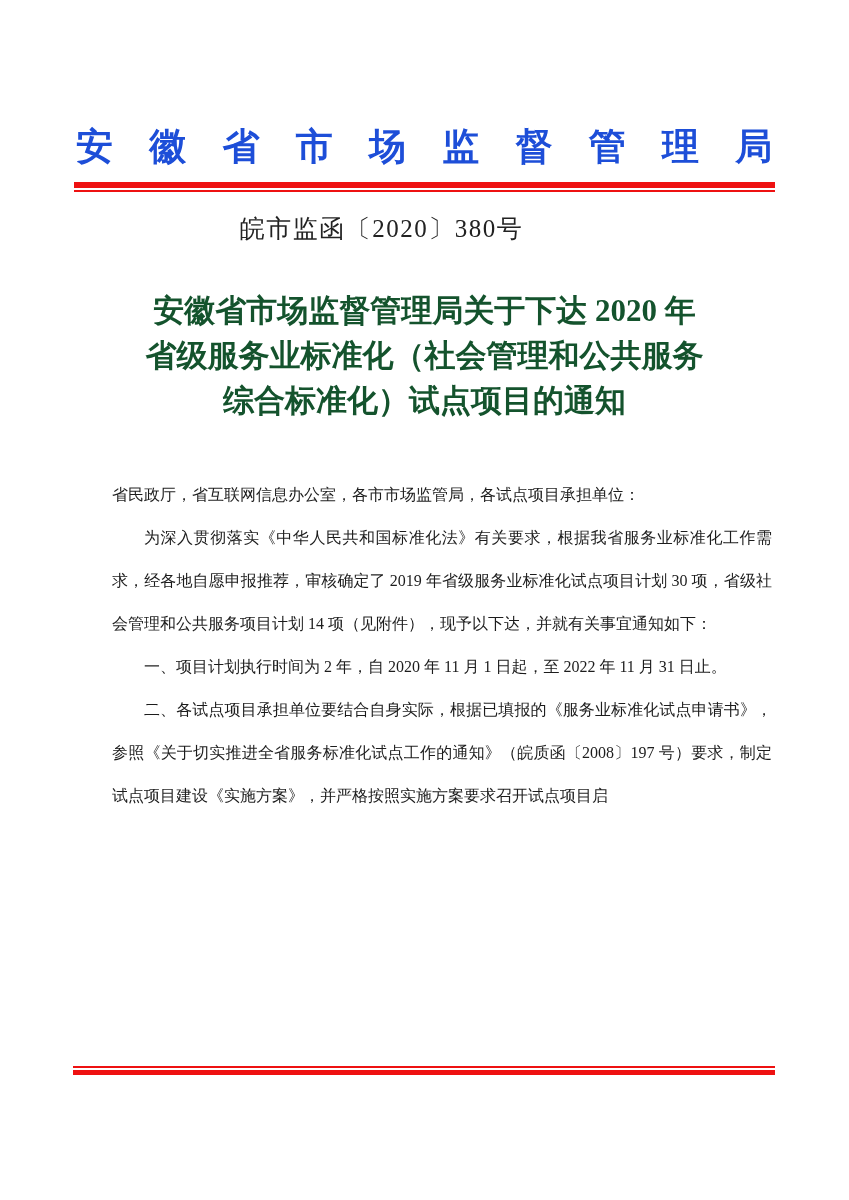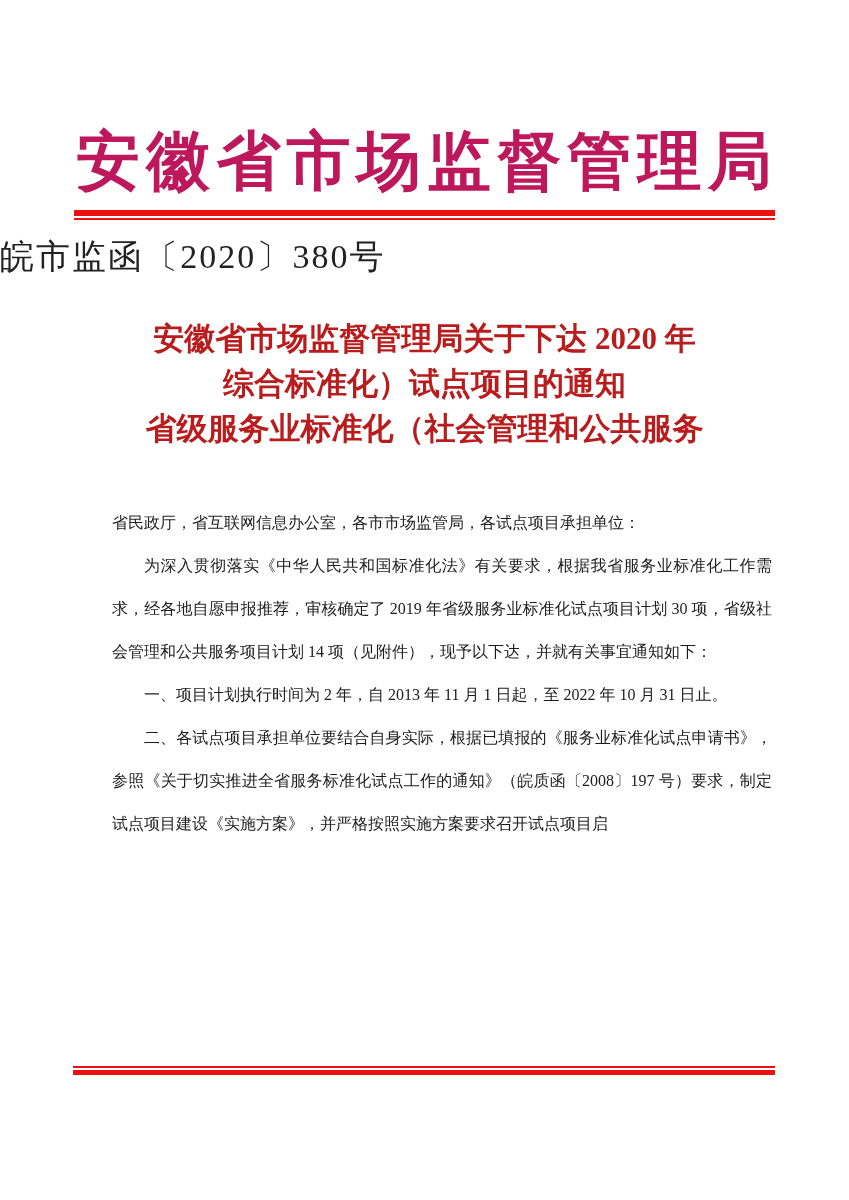--- a/index.html
+++ b/index.html
@@ -10,52 +10,52 @@
     margin: 0 auto;
     background: #ffffff;
     overflow: hidden;
     font-family: "Liberation Serif", "DejaVu Serif", serif;
     color: #1c1c1c;
   }
 
   
   .org-name {
     margin: 128px 76px 0 76px;
-    font-size: 64px;
+    font-size: 37px;
     line-height: 1.05;
     font-weight: 700;
-    color: #be185d;
+    color: #1d4ed8;
     text-align: justify;
     text-align-last: justify;
     white-space: nowrap;
     letter-spacing: 0.02em;
   }
   .rule-top { margin: 15px 74px 0 74px; }
   .rule-top .bar-thick { height: 6px; background: #ee1111; }
   .rule-top .bar-gap   { height: 2px; background: #ffffff; }
   .rule-top .bar-thin  { height: 2px; background: #ee1111; }
 
   
   .doc-number {
     margin: 22px 86px 0 0;
-    text-align: left;
-    font-size: 34px;
+    text-align: center;
+    font-size: 25px;
     line-height: 30px;
     letter-spacing: 0.06em;
     color: #222222;
   }
 
   
   .doc-title {
     margin: 44px 80px 0 80px;
     font-size: 31px;
     line-height: 45px;
     font-weight: 700;
     text-align: center;
-    color: #b91c1c;
+    color: #14532d;
   }
   .doc-title span { display: block; }
 
   
   .doc-body {
     margin: 50px 77px 0 112px;
     font-size: 16px;
     line-height: 43px;
     text-align: justify;
     color: #1c1c1c;
@@ -80,28 +80,28 @@
       <div class="bar-thick"></div>
       <div class="bar-gap"></div>
       <div class="bar-thin"></div>
     </div>
   </header>
 
   <div class="doc-number">皖市监函〔2020〕380号</div>
 
   <h1 class="doc-title">
     <span>安徽省市场监督管理局关于下达 2020 年</span>
+    <span>省级服务业标准化（社会管理和公共服务</span>
     <span>综合标准化）试点项目的通知</span>
-    <span>省级服务业标准化（社会管理和公共服务</span>
   </h1>
 
   <main class="doc-body">
     <p class="no-indent">省民政厅，省互联网信息办公室，各市市场监管局，各试点项目承担单位：</p>
     <p>为深入贯彻落实《中华人民共和国标准化法》有关要求，根据我省服务业标准化工作需求，经各地自愿申报推荐，审核确定了 2019 年省级服务业标准化试点项目计划 30 项，省级社会管理和公共服务项目计划 14 项（见附件），现予以下达，并就有关事宜通知如下：</p>
-    <p>一、项目计划执行时间为 2 年，自 2013 年 11 月 1 日起，至 2022 年 10 月 31 日止。</p>
+    <p>一、项目计划执行时间为 2 年，自 2020 年 11 月 1 日起，至 2022 年 11 月 31 日止。</p>
     <p>二、各试点项目承担单位要结合自身实际，根据已填报的《服务业标准化试点申请书》，参照《关于切实推进全省服务标准化试点工作的通知》（皖质函〔2008〕197 号）要求，制定试点项目建设《实施方案》，并严格按照实施方案要求召开试点项目启</p>
   </main>
 
   <footer class="rule-bottom">
     <div class="bar-thin"></div>
     <div class="bar-gap"></div>
     <div class="bar-thick"></div>
   </footer>
 
 </div>

